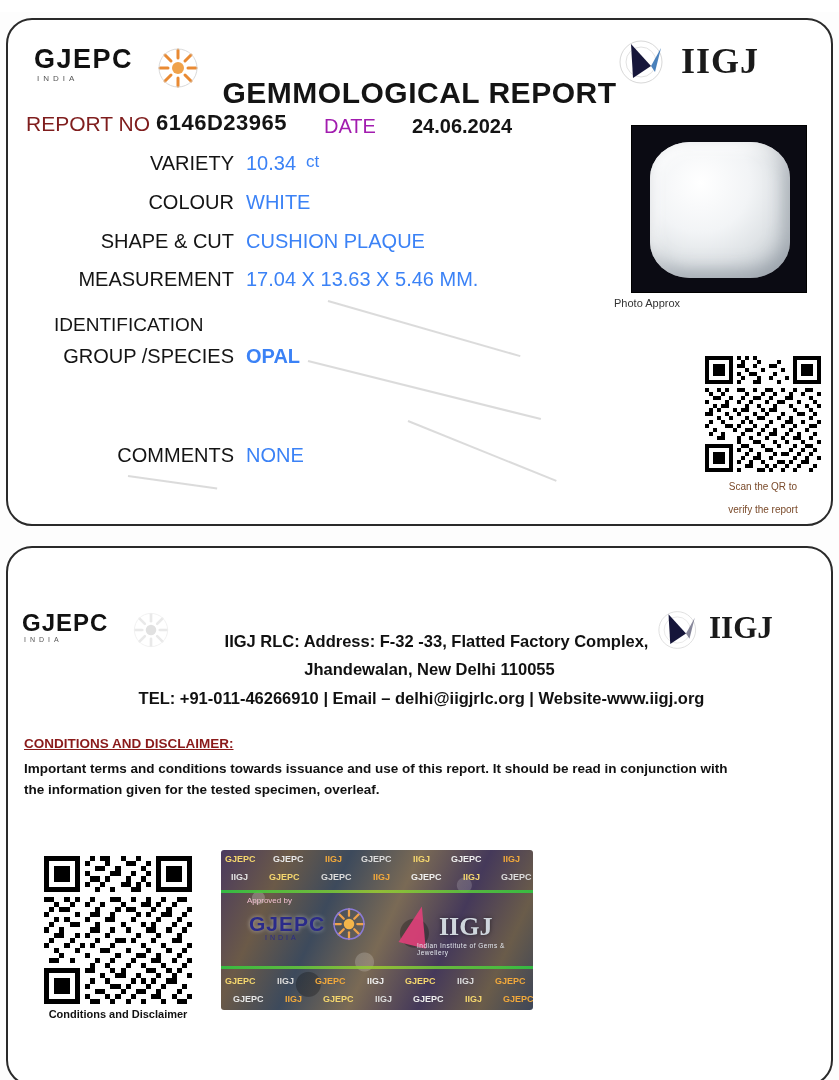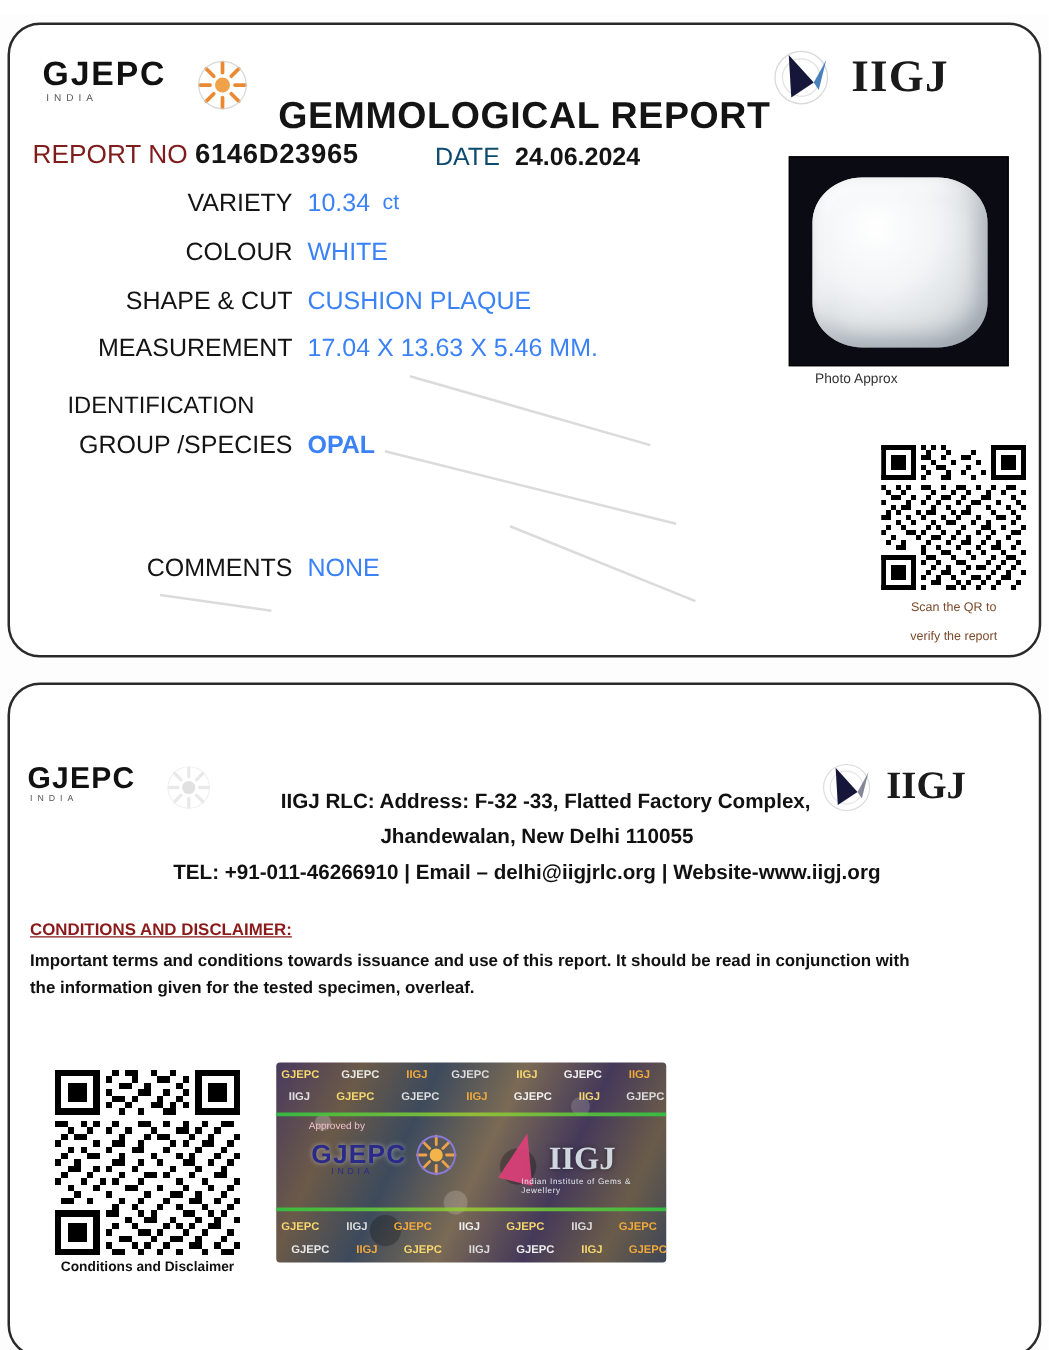--- a/index.html
+++ b/index.html
@@ -92,23 +92,23 @@
   .report-no-value {
     position: absolute;
     left: 148px; top: 90px;
     font-size: 22px;
     font-weight: bold;
     letter-spacing: 0.5px;
     color: #141414;
   }
   .date-label {
     position: absolute;
-    left: 340px; top: 95px;
+    left: 316px; top: 95px;
     font-size: 20px;
-    color: #0c4a6e;
+    color: #a21caf;
   }
   .date-value {
     position: absolute;
     left: 404px; top: 95px;
     font-size: 20px;
     font-weight: bold;
     color: #141414;
   }
 
   .field-row { position: absolute; height: 28px; }
@@ -148,23 +148,22 @@
     position: absolute;
     left: 18px; top: 16px;
     width: 140px; height: 136px;
     border-radius: 40px / 36px;
     background:
       radial-gradient(circle at 36% 30%, #ffffff 0%, #f2f4f6 38%, #dfe3e6 62%, #c9cfd4 82%, #b8bfc6 100%);
     box-shadow: inset -6px -8px 18px rgba(120,130,140,.55), inset 6px 8px 14px rgba(255,255,255,.9);
   }
   .photo-caption {
     position: absolute;
-    left: 589px; top: 277px;
+    left: 606px; top: 277px;
     width: 176px;
-    text-align: center;
     font-size: 11px;
     color: #333;
   }
 
   .qr-top {
     position: absolute;
     left: 697px; top: 336px;
     width: 116px; height: 116px;
   }
   .qr-cap1, .qr-cap2 {

